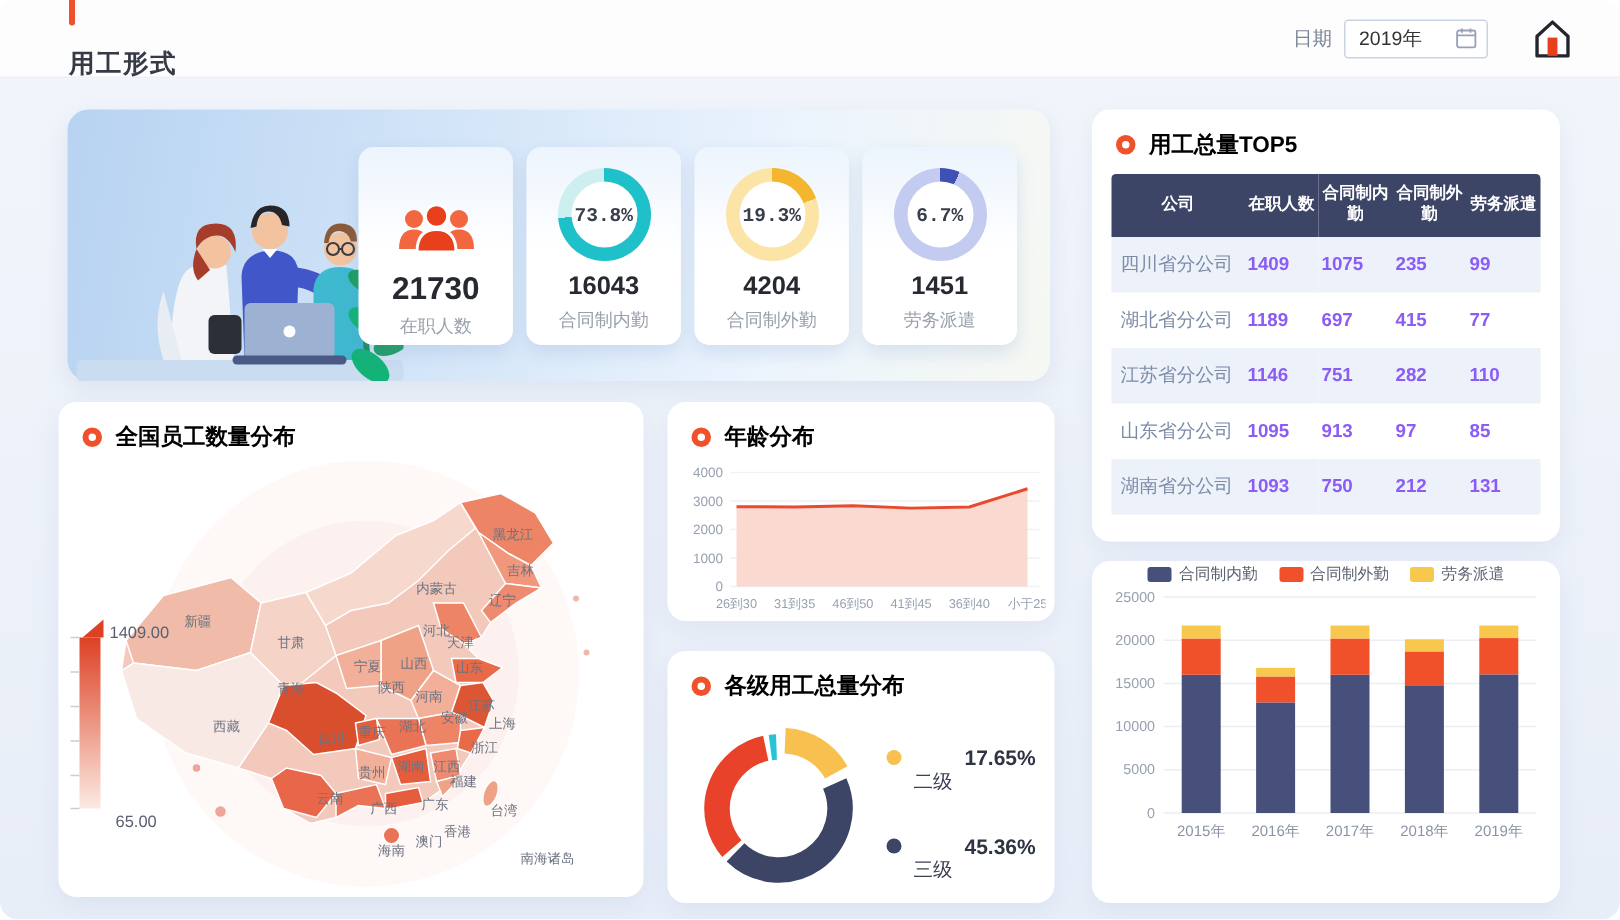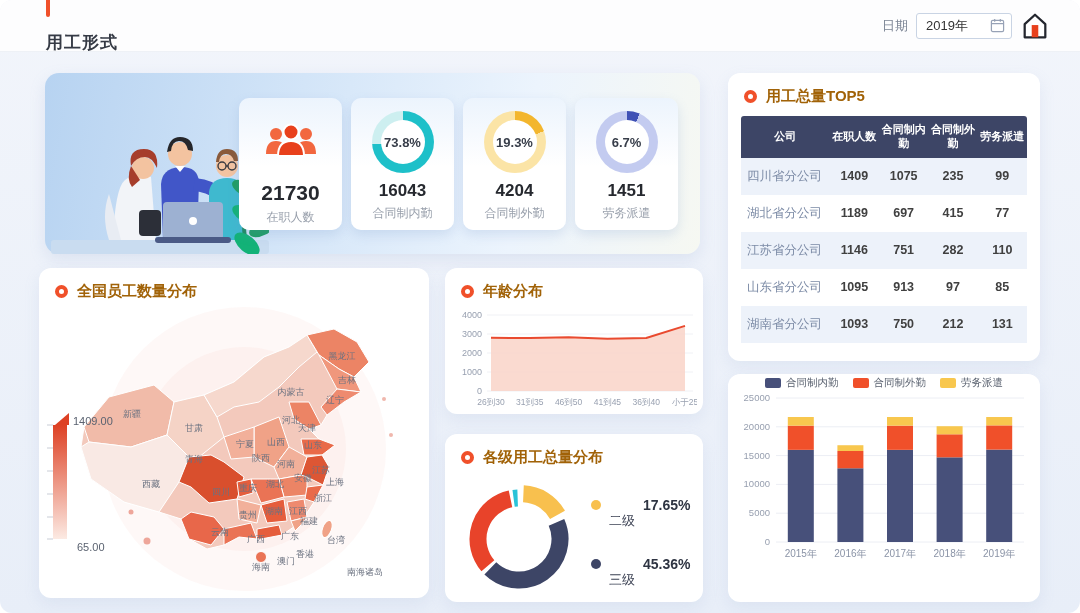--- a/index.html
+++ b/index.html
@@ -4,57 +4,57 @@
 <style>
   * { margin:0; padding:0; box-sizing:border-box; }
   html,body { width:1080px; height:613px; font-family:"Liberation Sans","DejaVu Sans",sans-serif; background:#fff; }
   .dashboard { position:relative; width:1080px; height:613px; background:linear-gradient(180deg,#f2f5fb 0%,#e8eef8 100%); border-radius:12px; overflow:hidden; }
 
   
   .header { position:absolute; left:0; top:0; right:0; height:52px; background:#fdfdfe; border-bottom:1px solid #eef1f6; display:flex; align-items:center; justify-content:space-between; padding:0 28px 0 46px; }
   .title-wrap { display:flex; align-items:flex-start; gap:14px;flex-direction:column; }
   .title-bar { width:4px; height:20px; background:#f0502a; border-radius:2px; }
   .page-title { font-size:17px; font-weight:bold; color:#353a45; letter-spacing:1px; }
-  .header-right { display:flex; align-items:center; gap:6px;justify-content:space-between; }
+  .header-right { display:flex; align-items:center; gap:26px;justify-content:space-between; }
   .date-group { display:flex; align-items:center; gap:8px; }
   .date-label { font-size:13px; color:#7b8494; }
   .date-input { width:96px; height:26px; border:1px solid #c9d4e4; border-radius:3px; background:#fff; display:flex; align-items:center; justify-content:space-between; padding:0 6px 0 9px; font-size:13px; color:#333; cursor:pointer; }
   .home-btn { width:34px; height:34px; border:none; background:transparent; cursor:pointer; display:flex; align-items:center; justify-content:center; }
 
   
   .panel { position:absolute; background:#fff; border-radius:12px; box-shadow:0 6px 16px rgba(141,163,204,0.14); }
   .panel-title { display:flex; align-items:center; gap:9px; padding:14px 16px 6px 16px; }
   .bullet { width:13px; height:13px; border:4px solid #f0502a; border-radius:50%; background:#fff; flex:none; }
-  .panel-title h2 { font-size:15px; font-weight:bold; color:#a16207; }
+  .panel-title h2 { font-size:15px; font-weight:bold; color:#000000; }
 
   
   .hero { position:absolute; left:45px; top:73px; width:655px; height:181px; border-radius:14px; background:linear-gradient(100deg,#b7d3f1 0%,#d3e5f8 38%,#ecf4fd 72%,#f6f8f2 100%); box-shadow:0 6px 16px rgba(141,163,204,0.18); }
   .illu { position:absolute; left:6px; bottom:0; width:218px; height:172px; }
   .stat-cards { position:absolute; left:194px; top:25px; right:22px; display:flex; gap:9px; }
   .stat-card { flex:1; height:132px; background:linear-gradient(180deg,#ecf4fd 0%,#ffffff 52%); border-radius:10px; box-shadow:0 5px 12px rgba(110,145,200,0.20); display:flex; flex-direction:column; align-items:center; padding-top:12px; }
-  .card-visual { height:64px; display:flex; align-items:center; justify-content:center; }
+  .card-visual { height:64px; display:flex; align-items:flex-end; justify-content:center;font-family:Liberation Mono, monospace; }
   .ring { width:62px; height:62px; border-radius:50%; position:relative; }
   .ring-hole { position:absolute; inset:9px; border-radius:50%; background:#fff; display:flex; align-items:center; justify-content:center; font-size:13px; font-weight:bold; color:#383e4a; }
   .stat-value { font-size:17px; font-weight:bold; color:#26292f; margin-top:7px; }
   .stat-card.first .stat-value { font-size:21px; }
   .stat-label { font-size:12px; color:#99a0ac; margin-top:4px; }
 
   
   .map-panel   { left:39px;  top:268px; width:390px; height:330px; }
   .age-panel   { left:445px; top:268px; width:258px; height:146px; }
   .level-panel { left:445px; top:434px; width:258px; height:168px; }
   .top5-panel  { left:728px; top:73px;  width:312px; height:288px; }
   .bar-panel   { left:728px; top:374px; width:312px; height:228px; }
 
   
   .top5-table { width:calc(100% - 26px); margin:4px 13px 0 13px; border-collapse:collapse; table-layout:fixed; }
   .top5-table th { background:#3d4566; color:#fff; font-size:11px; font-weight:bold; padding:7px 2px; line-height:1.25; }
   .top5-table th:first-child { width:31%; border-radius:3px 0 0 0; }
   .top5-table th:last-child { border-radius:0 3px 0 0; }
-  .top5-table td { font-size:12.5px; text-align:center; padding:10px 2px; color:#404040; font-weight:bold; }
+  .top5-table td { font-size:12.5px; text-align:left; padding:10px 2px; color:#8b5cf6; font-weight:bold; }
   .top5-table td.company { color:#7c8ba6; font-weight:normal; text-align:left; padding-left:6px; }
   .top5-table tbody tr:nth-child(odd) { background:#edf2fa; }
 
   
   .donut-svg { position:absolute; left:12px; top:42px; }
   .level-legend { position:absolute; left:146px; top:46px; display:flex; flex-direction:column; gap:9px; }
   .legend-row { display:flex; align-items:center; gap:8px; cursor:pointer; }
   .legend-dot { width:10px; height:10px; border-radius:50%; flex:none; }
   .legend-name { font-size:13px; color:#3c4254;margin-top:32px; }
   .legend-pct { font-size:14px; font-weight:bold; color:#2e3442; }

